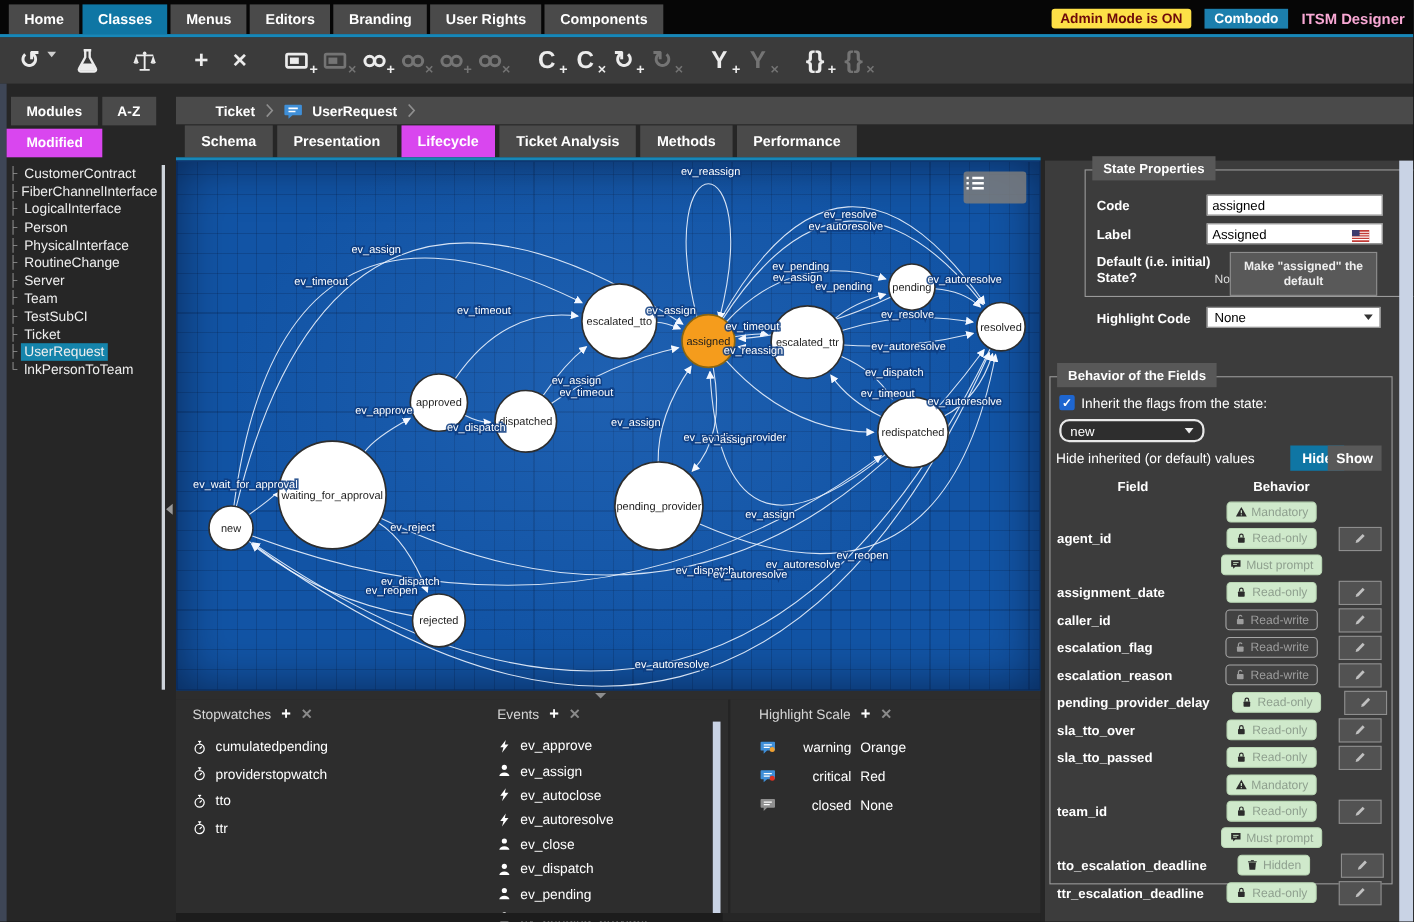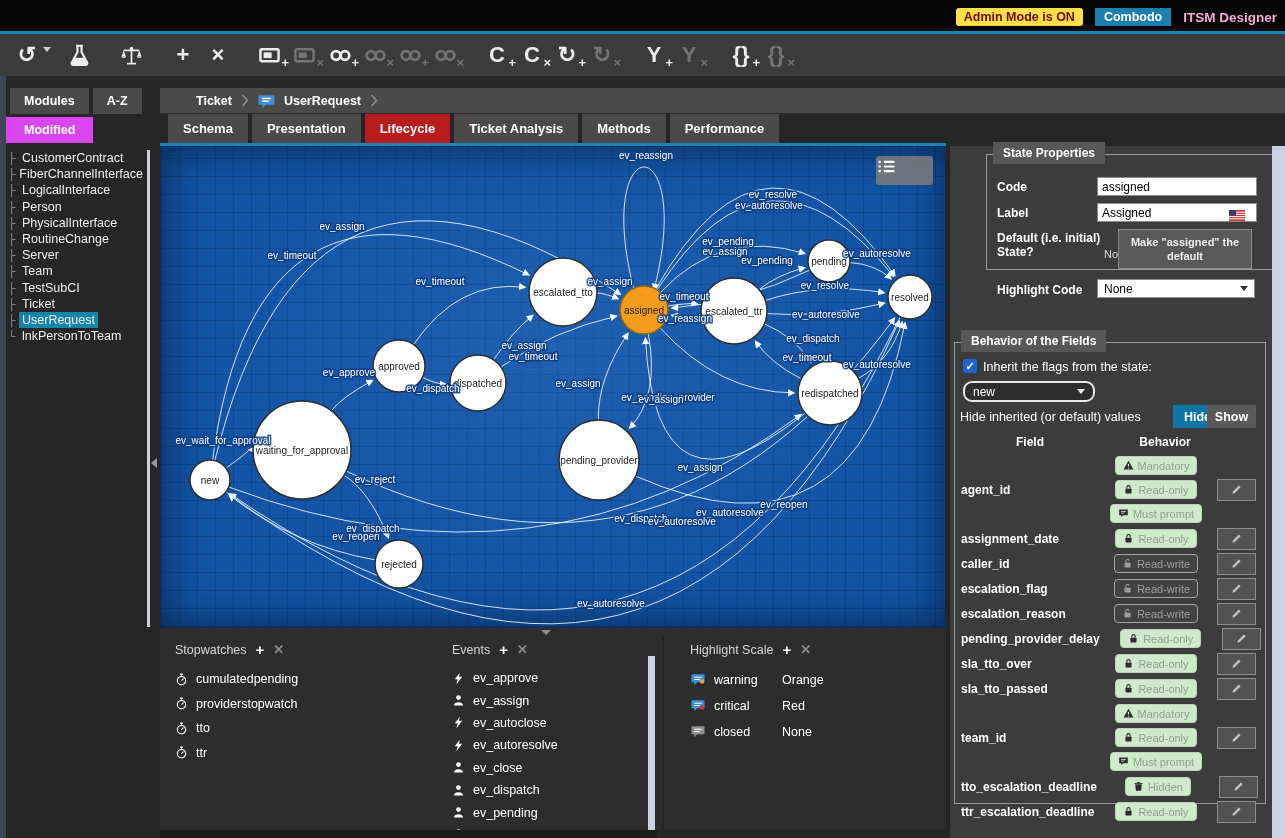--- a/index.html
+++ b/index.html
@@ -35,21 +35,21 @@
   .class-item.selected .lbl{background:#1584ab;}
   .side-scroll{position:absolute;left:147px;top:150px;width:3px;height:477px;background:#cdd3da;}
   .splitL{position:absolute;left:151px;top:458px;width:0;height:0;border-top:5px solid transparent;border-bottom:5px solid transparent;border-right:6px solid #9a9a9a;}
   .splitR{position:absolute;left:940px;top:524px;width:0;height:0;border-top:5px solid transparent;border-bottom:5px solid transparent;border-left:6px solid #9a9a9a;}
   
   .breadcrumb{position:absolute;left:160px;top:88px;right:0;height:25px;background:#4a4a4a;display:flex;align-items:center;color:#fff;font-size:12.5px;font-weight:bold;padding-left:36px;gap:9px;box-sizing:border-box;}
   .bc-chev{width:8px;height:13px;color:#8f8f8f;}
   .bc-icon{width:17px;height:15px;color:#3f8fd8;}
   .content-tabs{position:absolute;left:168px;top:114px;display:flex;gap:4px;}
   .ctab{background:#4a4a4a;color:#fff;font-weight:bold;font-size:13px;padding:7px 15px;height:29px;box-sizing:border-box;cursor:pointer;}
-  .ctab.active{background:#b91c1c;}
+  .ctab.active{background:#d946ef;}
   .ctab-underline{position:absolute;left:160px;top:143px;width:786px;height:3px;background:#1787b8;}
   
   .diagram{position:absolute;left:160px;top:146px;width:786px;height:482px;border:1px solid #0a2c5e;box-sizing:border-box;overflow:hidden;
     background:
       radial-gradient(ellipse at 50% 42%, rgba(60,125,205,0.30) 0%, rgba(5,25,60,0) 62%),
       repeating-linear-gradient(0deg, rgba(0,5,25,0.16) 0 1px, transparent 1px 18px),
       repeating-linear-gradient(90deg, rgba(0,5,25,0.16) 0 1px, transparent 1px 18px),
       #1254a5;
     box-shadow:inset 0 0 45px rgba(0,0,15,0.55);}
   .diagram svg{position:absolute;left:0;top:0;}
@@ -67,21 +67,21 @@
   .bp-x{color:#8a8a8a;font-weight:bold;font-size:13px;cursor:pointer;}
   .bp-item{display:flex;align-items:center;gap:8px;color:#fff;font-size:12.5px;cursor:pointer;}
   .bp-item svg{width:13px;height:13px;flex:none;}
   .sw-col{position:absolute;left:15px;top:5px;}
   .sw-col .bp-item{height:24.5px;}
   .ev-col{position:absolute;left:292px;top:5px;}
   .ev-col .bp-item{height:22.4px;}
   .hl-col{position:absolute;left:530px;top:5px;}
   .hl-col .bp-item{height:26px;}
   .hl-col .bp-item svg{width:16px;height:14px;}
-  .hl-name{width:60px;}
+  .hl-name{width:60px;text-align:right;}
   .hl-val{color:#fff;}
   .bp-list{margin-top:9px;}
   .ev-scroll{position:absolute;left:488px;top:20px;width:7px;height:174px;background:#c9d3e5;cursor:pointer;}
   .bt-div{position:absolute;left:502px;top:0;width:2px;height:194px;background:#242424;}
   .hstrip{position:absolute;left:160px;top:830px;width:497px;height:8px;background:#1c1c1c;}
   
   .rightpanel{position:absolute;left:950px;top:146px;width:322px;height:692px;background:#3c3c3c;}
   .vgap{position:absolute;left:946px;top:146px;width:4px;height:692px;background:#252525;}
   .right-scroll{position:absolute;left:1272px;top:146px;width:13px;height:692px;background:#c9d3e5;cursor:pointer;}
   .fs{position:absolute;left:4px;width:312px;border:1px solid #9a9a9a;box-sizing:border-box;}
@@ -116,20 +116,29 @@
   .bdg-rw svg{color:#9d9d9d;}
   .pencil-btn{width:37px;height:20px;background:#525252;border:1px solid #8e8e8e;color:#c0c0c0;display:flex;align-items:center;justify-content:center;cursor:pointer;}
   .pencil-btn svg{width:11px;height:11px;}
 </style>
 </head>
 <body>
 
 <div id="app">
 
   <div class="topbar">
+    <div class="top-tabs">
+        <div class="top-tab">Home</div>
+        <div class="top-tab active">Classes</div>
+        <div class="top-tab">Menus</div>
+        <div class="top-tab">Editors</div>
+        <div class="top-tab">Branding</div>
+        <div class="top-tab">User Rights</div>
+        <div class="top-tab">Components</div>
+      </div>
     <div class="topbar-right">
       <span class="admin-badge">Admin Mode is ON</span>
       <span class="brand-badge">Combodo</span>
       <span class="app-title">ITSM Designer</span>
     </div>
   </div>
   <div class="blueline"></div>
   <div class="toolbar">
       <span class="tbi">
         <span class="glyph">↺</span>

